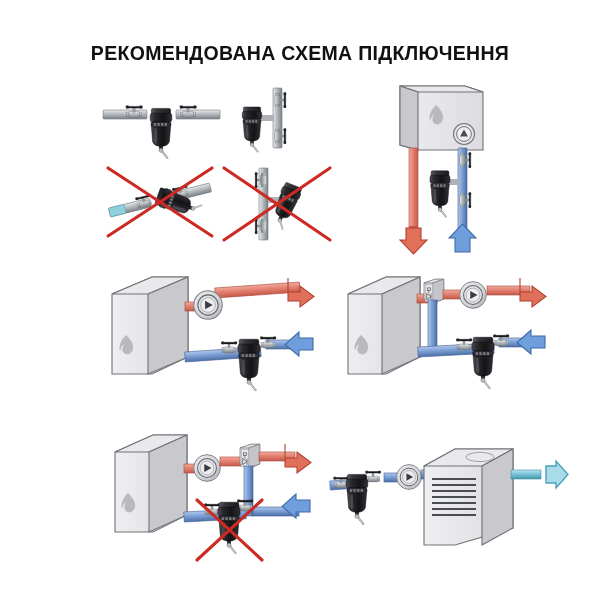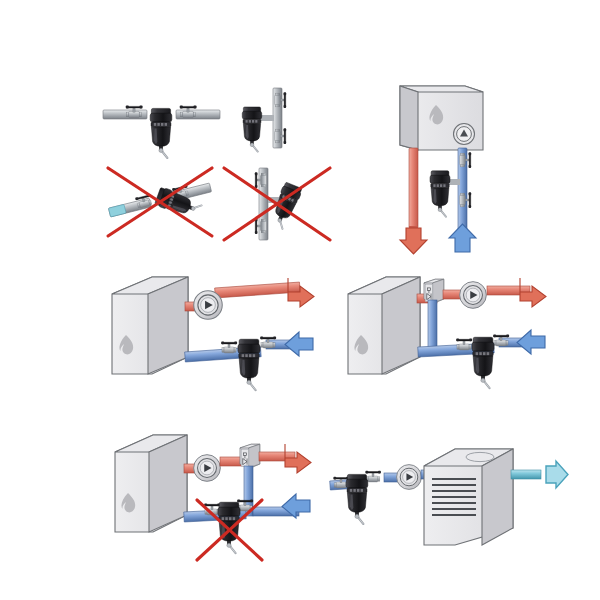--- a/index.html
+++ b/index.html
@@ -41,20 +41,21 @@
   .panel-hit {
     position: absolute;
     pointer-events: auto;
   }
 </style>
 </head>
 <body>
 
 <div id="page">
 
+  <div id="title">РЕКОМЕНДОВАНА СХЕМА ПІДКЛЮЧЕННЯ</div>
 
   <svg id="canvas" width="600" height="600" viewBox="0 0 600 600" xmlns="http://www.w3.org/2000/svg">
 
     <defs>
       <linearGradient id="gRed" x1="0" y1="0" x2="0" y2="1">
         <stop offset="0%" stop-color="#f0ada0"></stop>
         <stop offset="35%" stop-color="#e8897a"></stop>
         <stop offset="100%" stop-color="#c7594a"></stop>
       </linearGradient>
       <linearGradient id="gRedV" x1="0" y1="0" x2="1" y2="0">

